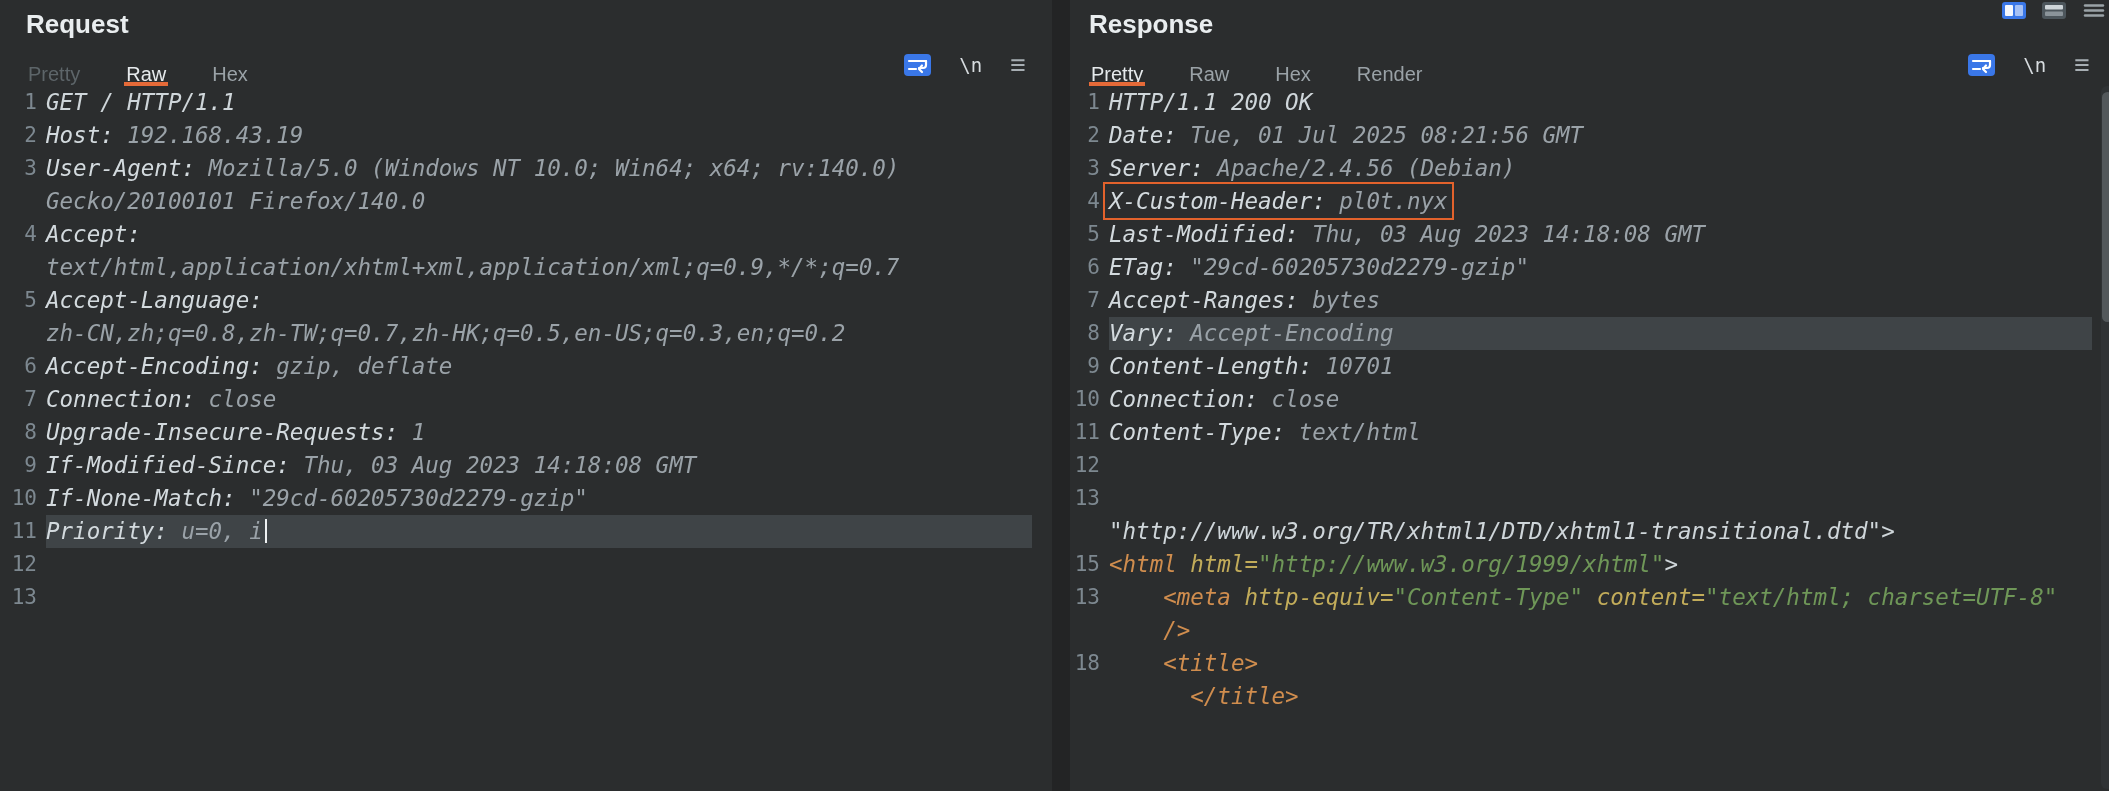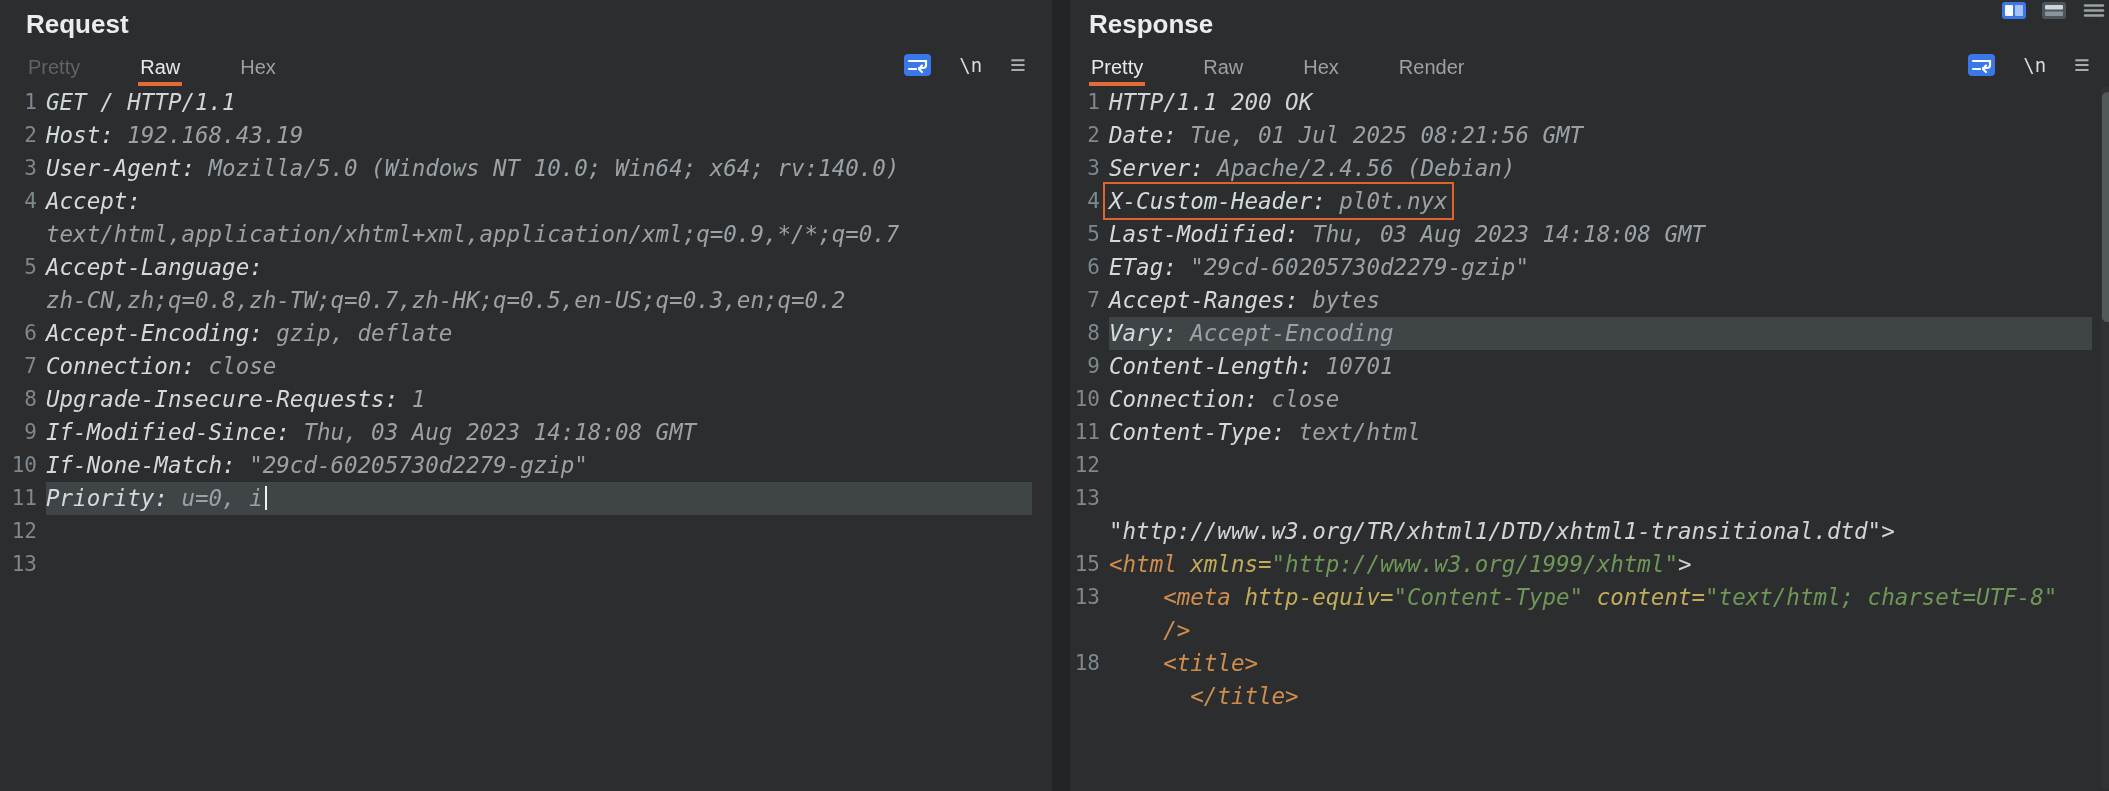--- a/index.html
+++ b/index.html
@@ -15,21 +15,21 @@
   .panel.request { width: 1045px; }
   .panel.response { flex: 1; position: relative; }
   .divider { width: 18px; background: var(--divider, #232425); cursor: col-resize; }
 
   .panel-title {
     color: var(--title, #e9edef);
     font-size: 26px; font-weight: bold; line-height: 30px;
     padding: 9px 0 0 19px; height: 39px;
   }
   .tabbar { display: flex; align-items: stretch; height: 38px; margin-top: 9px; padding: 0 26px 0 19px; }
-  .tabs { display: flex; gap: 56px; }
+  .tabs { display: flex; gap: 42px; align-items: flex-end; }
   .tab { position: relative; font-size: 20px; padding: 8px 2px 0 2px; color: var(--tab, #9aa2a7); cursor: default; white-space: nowrap; }
   .tab.selected { color: var(--tab-sel, #e6eaec); }
   .tab.disabled { color: var(--tab-dis, #5d6569); }
   .tab.selected::after { content: ""; position: absolute; left: 0; right: 0; bottom: 0; height: 4px; background: var(--accent, #e56a38); }
   .tools { margin-left: auto; display: flex; align-items: center; gap: 28px; padding-bottom: 4px; }
   .wrapbtn { display: block; line-height: 0; }
   .nlbtn { font-family: "DejaVu Sans Mono", monospace; font-size: 19px; color: #d7dcdf; }
   .menubtn { font-size: 27px; color: #a7aeb3; line-height: 20px; }
 
   .editor {
@@ -94,20 +94,24 @@
         </div>
         <div class="ed-row">
           <div class="ed-num">2</div>
           <div class="ed-text"><span class="tk tk-name">Host:</span><span class="tk tk-val"> 192.168.43.19</span></div>
         </div>
         <div class="ed-row">
           <div class="ed-num">3</div>
           <div class="ed-text"><span class="tk tk-name">User-Agent:</span><span class="tk tk-val"> Mozilla/5.0 (Windows NT 10.0; Win64; x64; rv:140.0)</span></div>
         </div>
         <div class="ed-row">
+          <div class="ed-num"></div>
+          <div class="ed-text"><span class="tk tk-val">Gecko/20100101 Firefox/140.0</span></div>
+        </div>
+        <div class="ed-row">
           <div class="ed-num">4</div>
           <div class="ed-text"><span class="tk tk-name">Accept:</span></div>
         </div>
         <div class="ed-row">
           <div class="ed-num"></div>
           <div class="ed-text"><span class="tk tk-val">text/html,application/xhtml+xml,application/xml;q=0.9,*/*;q=0.7</span></div>
         </div>
         <div class="ed-row">
           <div class="ed-num">5</div>
           <div class="ed-text"><span class="tk tk-name">Accept-Language:</span></div>
@@ -228,21 +232,21 @@
         <div class="ed-row">
           <div class="ed-num">13</div>
           <div class="ed-text"></div>
         </div>
         <div class="ed-row">
           <div class="ed-num"></div>
           <div class="ed-text"><span class="tk tk-plain">"http://www.w3.org/TR/xhtml1/DTD/xhtml1-transitional.dtd"&gt;</span></div>
         </div>
         <div class="ed-row">
           <div class="ed-num">15</div>
-          <div class="ed-text"><span class="tk tk-tag">&lt;html</span><span class="tk tk-attr"> xmlns=</span><span class="tk tk-str">"http://www.w3.org/1999/xhtml"</span><span class="tk tk-plain">&gt;</span></div>
+          <div class="ed-text"><span class="tk tk-tag">&lt;html</span><span class="tk tk-attr"> html=</span><span class="tk tk-str">"http://www.w3.org/1999/xhtml"</span><span class="tk tk-plain">&gt;</span></div>
         </div>
         <div class="ed-row">
           <div class="ed-num">13</div>
           <div class="ed-text"><span class="tk tk-plain">    </span><span class="tk tk-tag">&lt;meta</span><span class="tk tk-attr"> http-equiv=</span><span class="tk tk-str">"Content-Type"</span><span class="tk tk-attr"> content=</span><span class="tk tk-str">"text/html; charset=UTF-8"</span></div>
         </div>
         <div class="ed-row">
           <div class="ed-num"></div>
           <div class="ed-text"><span class="tk tk-plain">    </span><span class="tk tk-tag">/&gt;</span></div>
         </div>
         <div class="ed-row">

